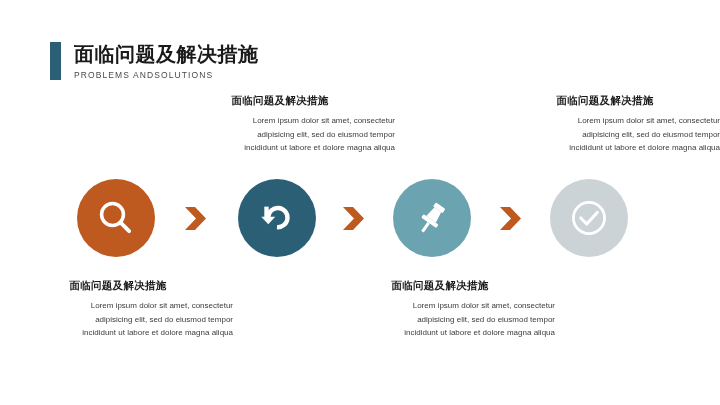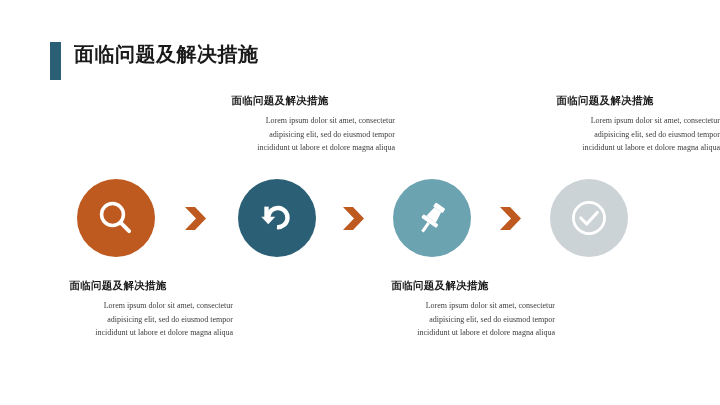--- a/index.html
+++ b/index.html
@@ -6,21 +6,21 @@
     margin: 0;
     padding: 0;
     background: #ffffff;
   }
   #slide {
     position: relative;
     width: 720px;
     height: 405px;
     background: #ffffff;
     overflow: hidden;
-    font-family: Liberation Serif, serif;
+    font-family: Liberation Sans, sans-serif;
   }
 
   
   #title-block {
     position: absolute;
     left: 50px;
     top: 42px;
     display: flex;
     align-items: flex-start;
   }
@@ -115,20 +115,21 @@
 </style>
 </head>
 <body>
 
 <div id="slide">
 
   <div id="title-block">
     <div id="title-accent-bar"></div>
     <div id="title-text-wrap">
       <div id="page-title">面临问题及解决措施</div>
+      <div id="page-subtitle">PROBLEMS ANDSOLUTIONS</div>
     </div>
   </div>
 
   <div class="text-block" id="text-top-2">
     <div class="tb-heading">面临问题及解决措施</div>
     <div class="tb-body">
       <div>Lorem ipsum dolor sit amet, consectetur</div>
       <div>adipisicing elit, sed do eiusmod tempor</div>
       <div>incididunt ut labore et dolore magna aliqua</div>
     </div>

